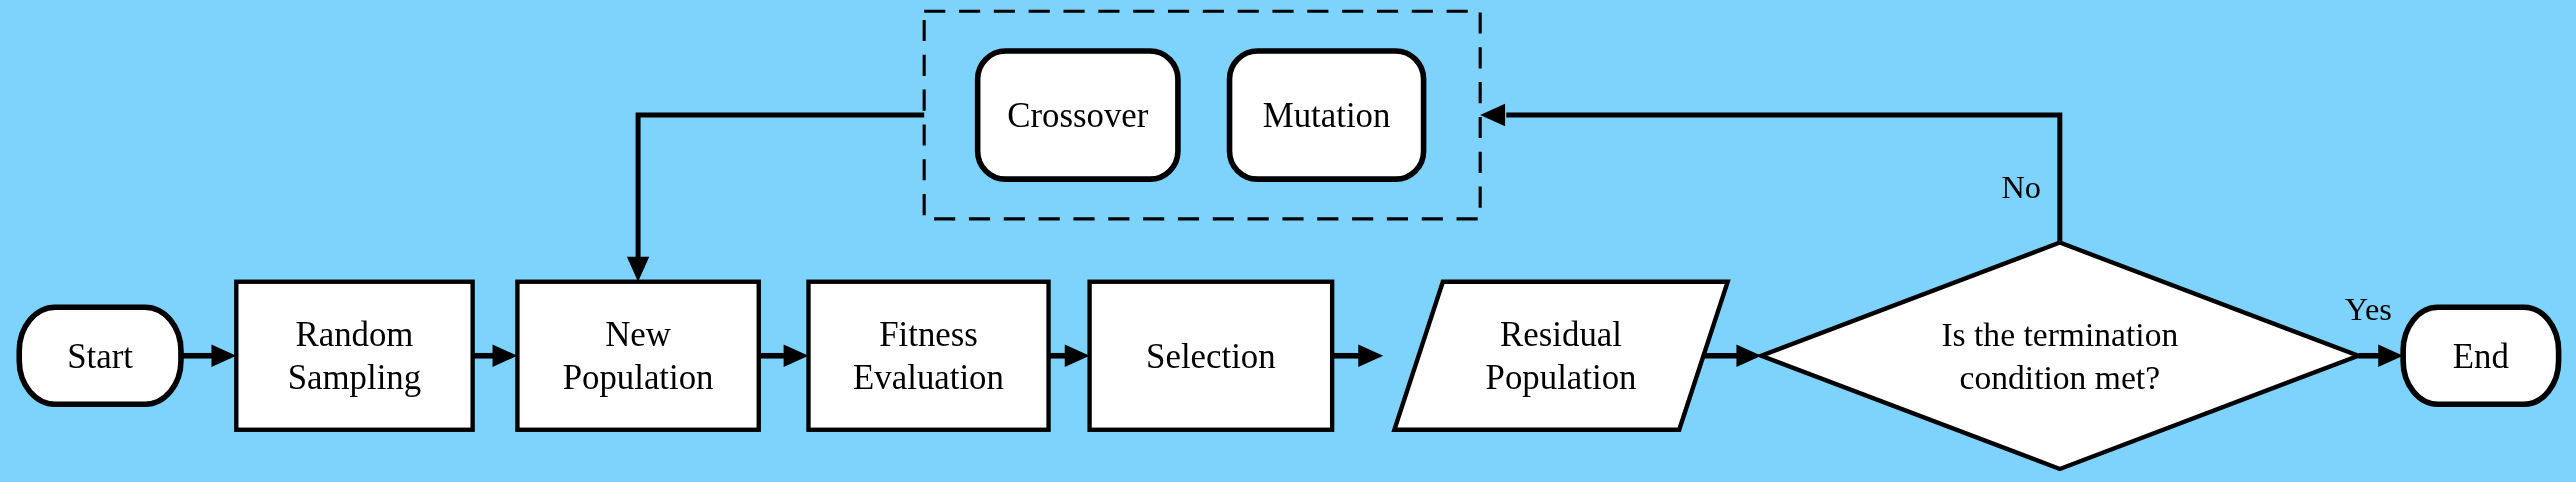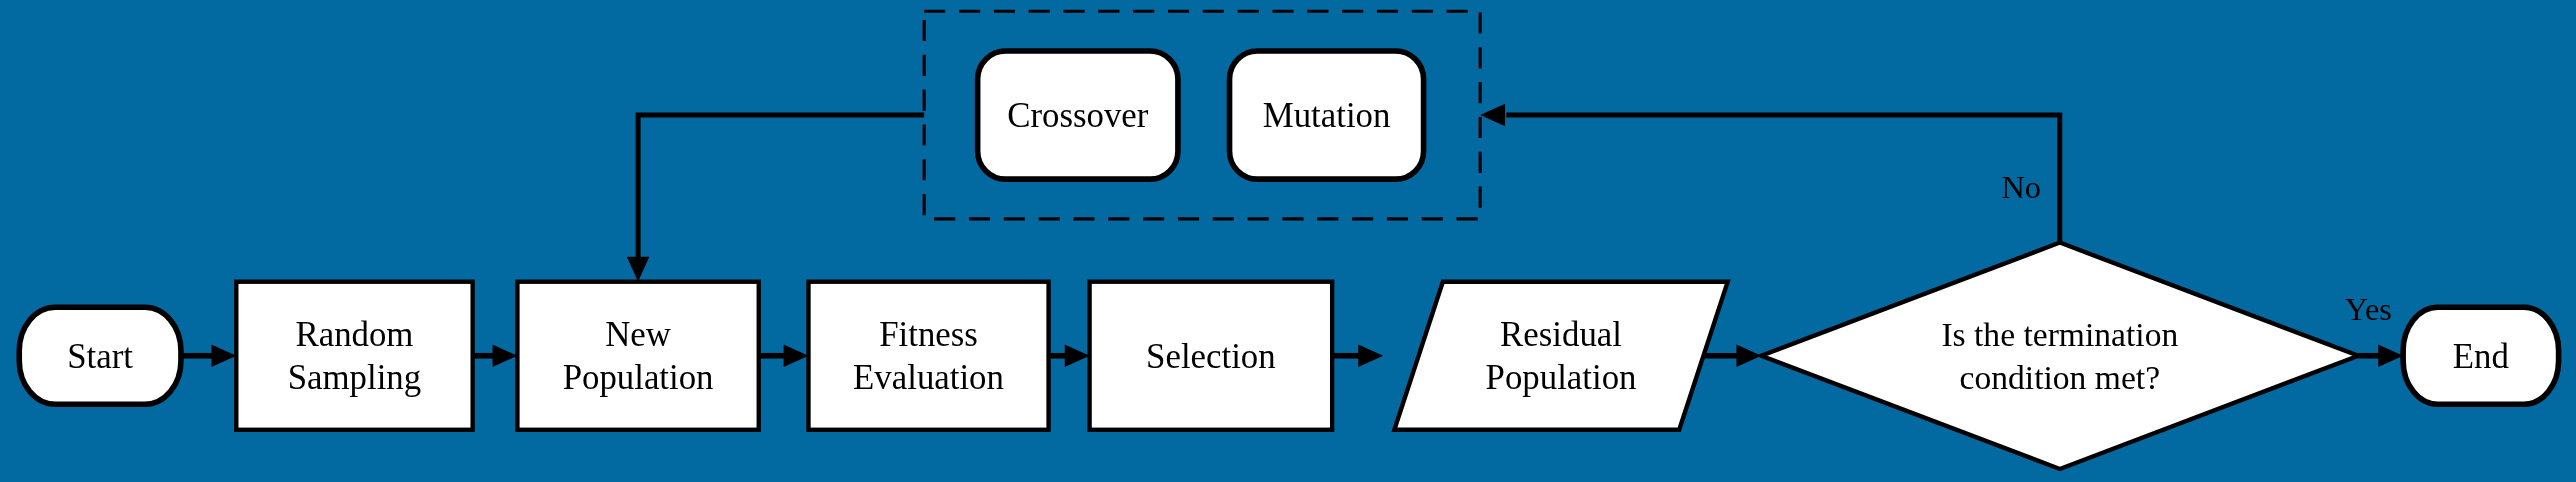--- a/index.html
+++ b/index.html
@@ -4,21 +4,21 @@
 <style>
   html, body {
     margin: 0;
     padding: 0;
     background: #ffffff;
   }
   .canvas {
     position: relative;
     width: 2576px;
     height: 482px;
-    background: #0369a1;
+    background: #7dd3fc;
     overflow: hidden;
     text-align: right;
   }
   svg {
     display: block;
     width: 2576px;
     height: 482px;
   }
   .shape {
     fill: #ffffff;

